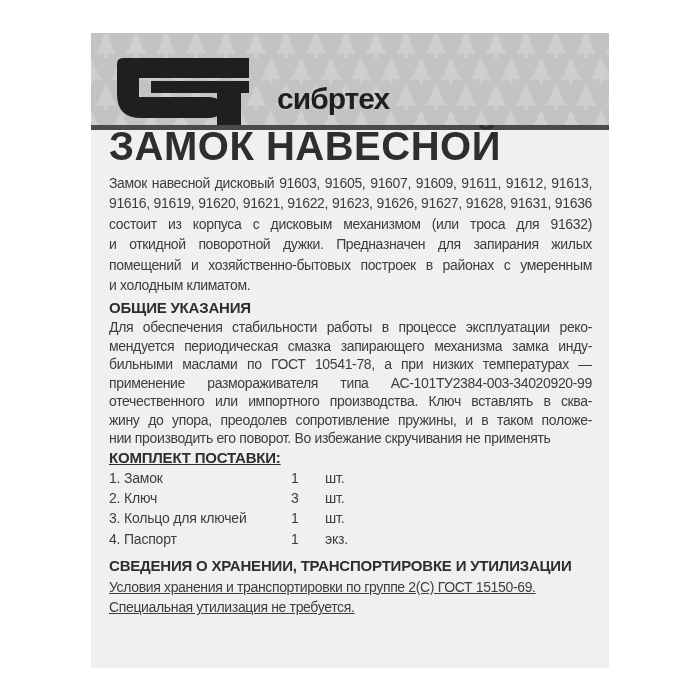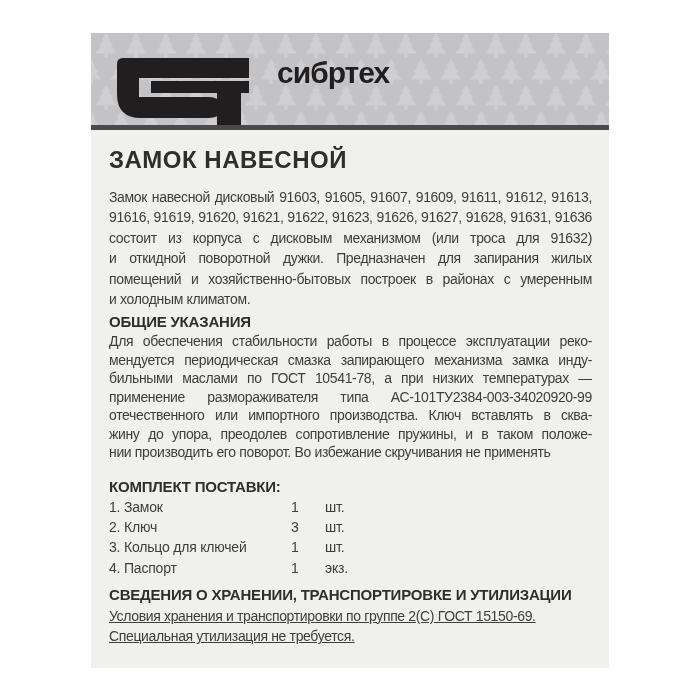--- a/index.html
+++ b/index.html
@@ -31,56 +31,55 @@
   .header{
     position:relative;
     height:92px;
     background:var(--header-base);
     overflow:hidden;
   }
   .header .pattern-svg{position:absolute;inset:0;display:block;}
   .logo-row{
     position:absolute;
     left:26px;bottom:0;
-    display:flex;align-items:flex-start;
+    display:flex;align-items:flex-end;
   }
   .monogram-svg{display:block;width:132px;height:67px;}
   .wordmark{
     font-size:30px;font-weight:bold;
     letter-spacing:-1px;
     color:var(--logo-ink);
     line-height:1;
     margin-left:28px;
     margin-bottom:11px;
   }
   .divider-bar{height:5px;background:var(--bar);}
   
   .content{
     padding:0 17px 0 18px;
   }
   .title{
-    margin-top:14px;
-    font-size:24px;
+    font-size:40px;
     font-weight:bold;
     letter-spacing:.5px;
     line-height:32px;
     color:var(--head-ink);
   }
   .para{font-size:14px;line-height:20.4px;letter-spacing:-.35px;}
   .para.tight{line-height:18.5px;}
   .para .jl{text-align:justify;text-align-last:justify;white-space:nowrap;overflow:hidden;}
   .para .jl:last-child{text-align-last:left;}
   .para.plain .jl{text-align:right;text-align-last:left;text-decoration:underline;}
   .intro{margin-top:11px;}
   .h2{
     font-size:15px;font-weight:bold;color:var(--head-ink);
     line-height:20px;letter-spacing:-.2px;white-space:nowrap;
   }
   .h2.general{margin-top:3px;}
-  .h2.kit{margin-top:15px;}
+  .h2.kit{margin-top:0;text-decoration:underline;}
   .h2.storage{margin-top:7px;}
   .kit-list{font-size:14px;letter-spacing:-.2px;}
   .kit-row{
     display:grid;
     grid-template-columns:167px 19px auto;
     line-height:20.2px;
     gap:15px;
   }
   .storage-lines{margin-top:1px;}
 </style>

